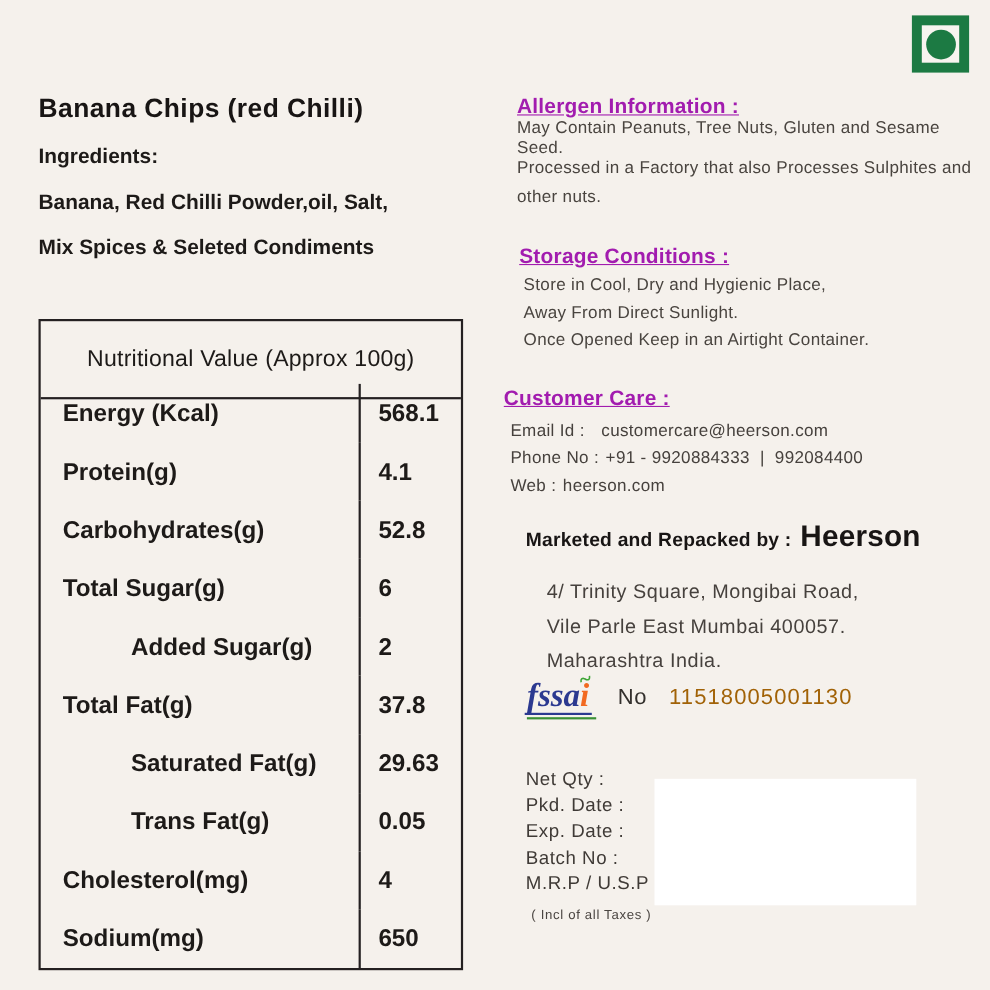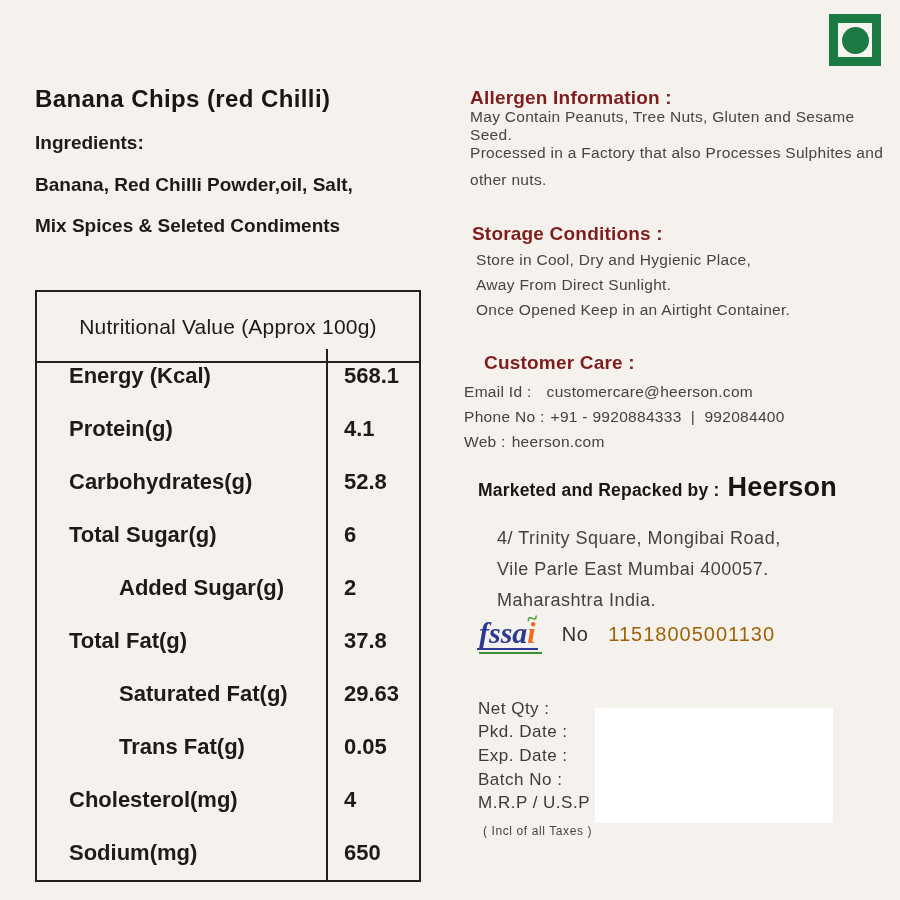--- a/index.html
+++ b/index.html
@@ -38,33 +38,34 @@
     display:flex; align-items:center; justify-content:center;
     font-size:21px; font-weight:400; letter-spacing:0.2px;
   }
   .table-body {
     position:absolute; left:0; right:0; top:57px; bottom:0;
     display:flex; flex-direction:column;
   }
   .t-row { flex:1; display:flex; }
   .t-label {
     width:291px; box-sizing:border-box; border-right:2px solid #242021;
-    display:flex; align-items:center; padding-left:32px;
+    display:flex; align-items:center; padding-left:20px;
     font-size:22px; font-weight:700;
   }
   .t-row.indent .t-label { padding-left:82px; }
   .t-value {
     flex:1; display:flex; align-items:center; padding-left:16px;
     font-size:22px; font-weight:700;text-align:center;
   }
 
   
   .h {
-    position:absolute; font-size:19px; font-weight:700; color:#7f1d1d;
+    position:absolute; font-size:19px; font-weight:700; color:#a21caf;
     letter-spacing:0.2px;
+    text-decoration:underline;
   }
   .txt-block { position:absolute; font-size:15.5px; color:#49443f; letter-spacing:0.3px; }
   .txt-block .line { height:27px; display:flex; align-items:center; }
 
   .contact { position:absolute; left:464px; top:379px; font-size:15.5px; color:#46413d; letter-spacing:0.3px; }
   .c-line { height:25px; display:flex; align-items:center; gap:6px; }
   .c-line.email { gap:15px; }
   .c-line .val { white-space:pre; }
 
   .marketed {
@@ -174,21 +175,21 @@
     <div class="line">other nuts.</div>
   </div>
 
   <div class="h" style="left:472px; top:223px;">Storage Conditions :</div>
   <div class="txt-block" style="left:476px; top:247px;">
     <div class="line" style="height:25px;">Store in Cool, Dry and Hygienic Place,</div>
     <div class="line" style="height:25px;">Away From Direct Sunlight.</div>
     <div class="line" style="height:25px;">Once Opened Keep in an Airtight Container.</div>
   </div>
 
-  <div class="h" style="left:484px; top:352px;">Customer Care :</div>
+  <div class="h" style="left:458px; top:352px;">Customer Care :</div>
   <div class="contact">
     <div class="c-line email">
       <span>Email Id :</span>
       <span class="val">customercare@heerson.com</span>
     </div>
     <div class="c-line">
       <span>Phone No :</span>
       <span class="val">+91 - 9920884333  |  992084400</span>
     </div>
     <div class="c-line">

